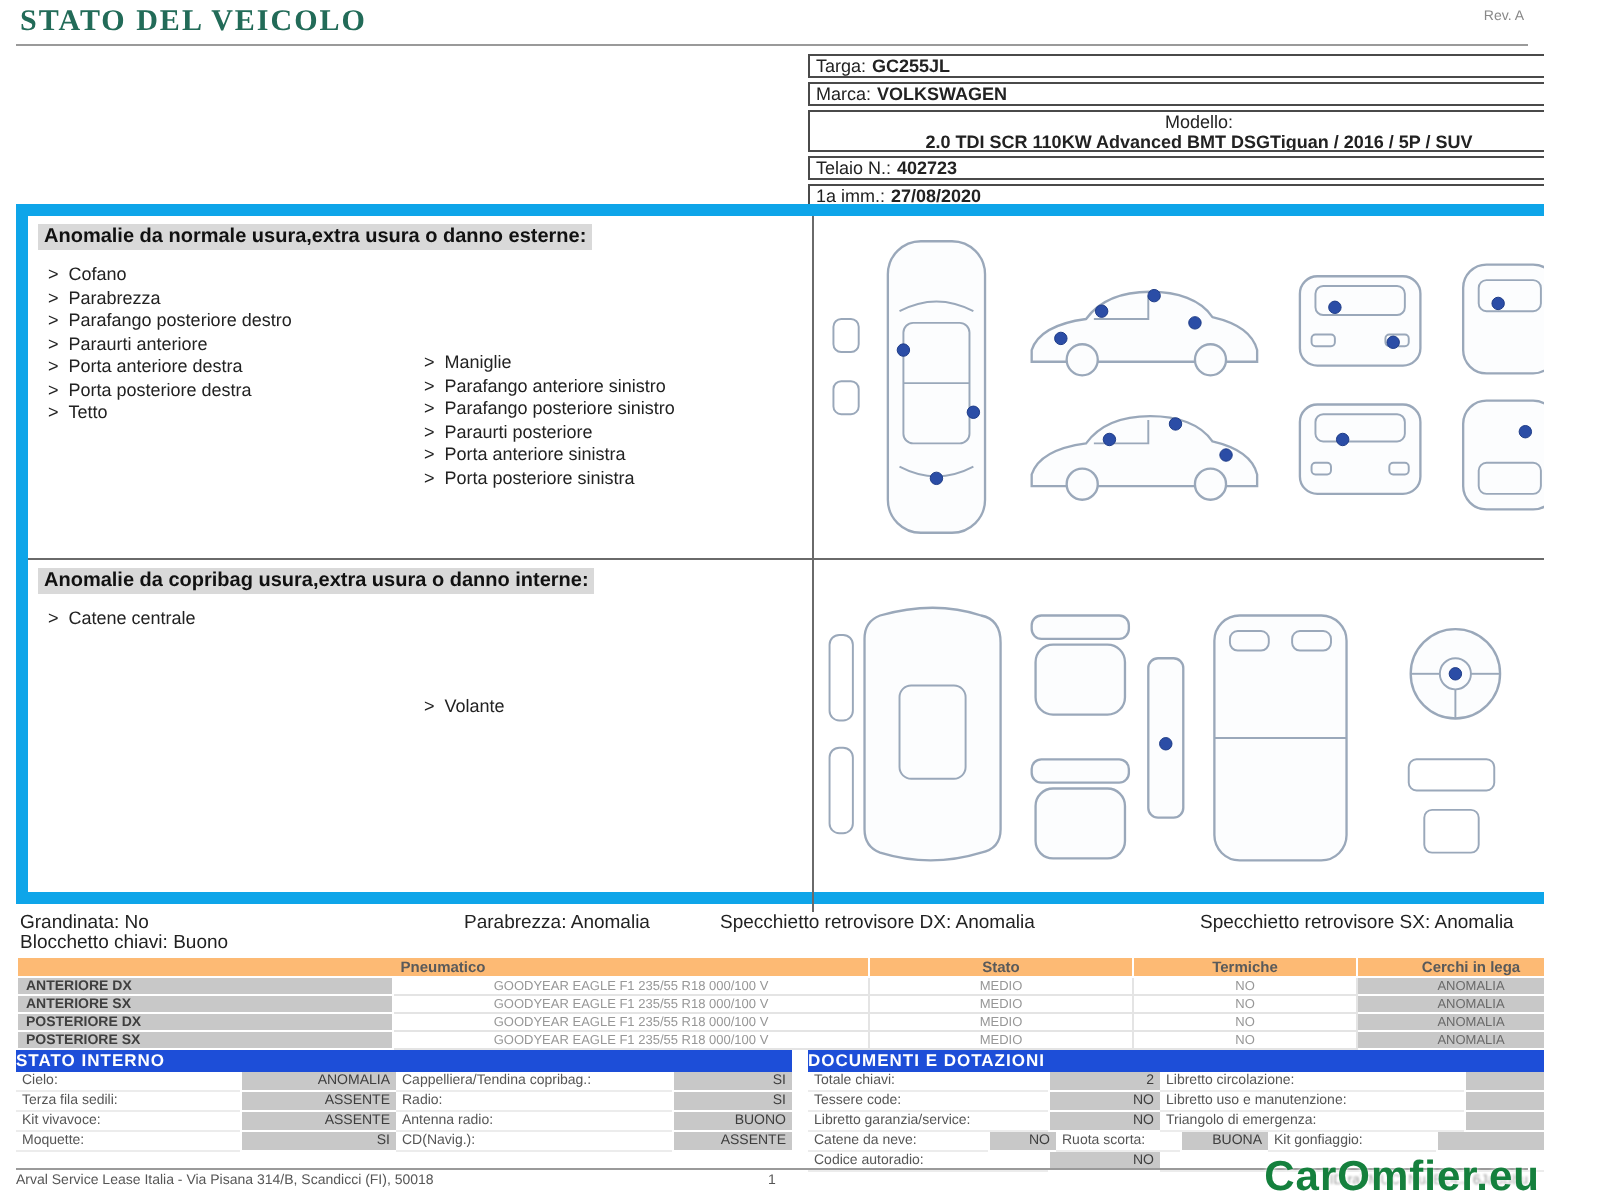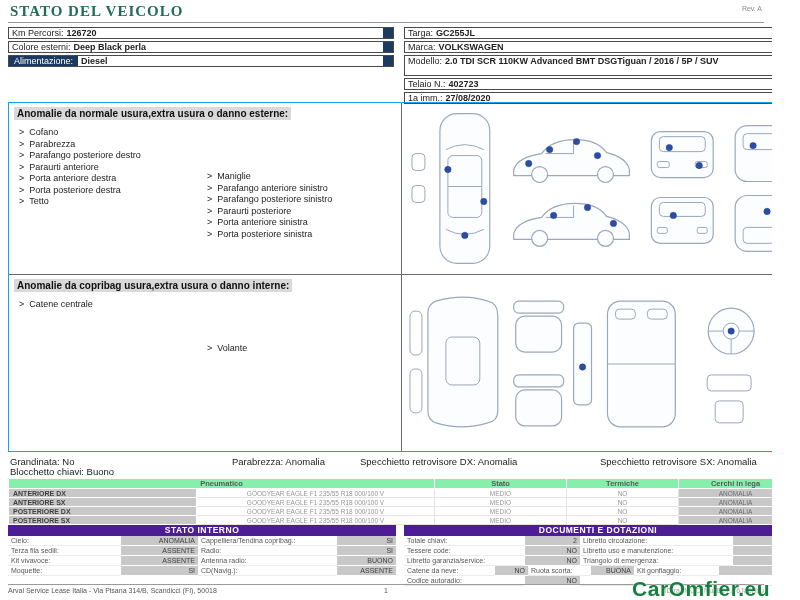--- a/index.html
+++ b/index.html
@@ -9,29 +9,29 @@
 
   .title { position:absolute; left:10px; top:3px; font-family:"Liberation Serif", serif;
            font-size:15px; font-weight:bold; color:#226b58; letter-spacing:1px; }
   .rev { position:absolute; right:10px; top:5px; font-size:7px; color:#888; }
   .rule { position:absolute; left:8px; right:8px; top:22px; border-top:1px solid #9a9a9a; }
 
   .fields-left  { position:absolute; left:8px;   top:27px; width:386px; }
   .fields-right { position:absolute; left:404px; top:27px; width:388px; }
   .frow { display:flex; align-items:center; border:1px solid #4a4a4a; height:12px;
           margin-bottom:2px; background:#fff; overflow:hidden; }
-  .frow.tall { height:21px; align-items:flex-start; }
+  .frow.tall { height:21px; align-items:center;flex-direction:column; }
   .flabel { font-size:9px; padding-left:3px; white-space:nowrap; line-height:10px; }
   .fvalue { font-size:9px; font-weight:bold; padding-left:3px; flex:1; line-height:10px; }
   .frow.tall .fvalue { max-width:300px; }
   .fcap { width:10px; align-self:stretch; background:#1b3a5f; margin-left:auto; flex:0 0 10px; }
   .frow.dark-label .flabel { background:#1b3a5f; color:#fff; align-self:stretch;
           display:flex; align-items:center; padding:0 5px; }
 
-  .main-box { position:absolute; left:8px; top:102px; width:784px; height:350px; border:1px solid #0ea5e9; }
+  .main-box { position:absolute; left:8px; top:102px; width:784px; height:350px; border:6px solid #0ea5e9; }
   .sec { position:relative; display:flex; }
   .sec.external { height:172px; border-bottom:1px solid #6a6a6a; }
   .sec.internal { height:176px; }
   .sec-left { width:392px; position:relative; }
   .sec-right { flex:1; border-left:1px solid #6a6a6a; position:relative; }
   .sec-right svg { position:absolute; left:0; top:0; width:100%; height:100%; }
   .sec-header { display:inline-block; margin:4px 0 0 5px; font-size:10px; font-weight:bold;
                 background:#d9d9d9; padding:1px 3px; color:#111; }
   .alist { position:absolute; top:24px; font-size:9px; line-height:11.5px; color:#222; }
   .alist.c1 { left:10px; } .alist.c2 { left:198px;margin-top:44px; }
@@ -43,31 +43,31 @@
   svg .dot { fill:#2b4da6; stroke:#1c3a85; stroke-width:0.5; }
 
   .summary { position:absolute; left:10px; top:456px; width:782px; font-size:9.5px; color:#222; }
   .sline { position:relative; height:10px; }
   .s0 { position:absolute; left:0; white-space:nowrap; }
   .s1 { position:absolute; left:222px; white-space:nowrap; }
   .s2 { position:absolute; left:350px; white-space:nowrap; }
   .s3 { position:absolute; left:562px; white-space:nowrap;margin-left:28px; }
 
   table.tires { position:absolute; left:8px; top:478px; width:784px; border-collapse:collapse; table-layout:fixed; }
-  .tires th { background:#86efac; color:#5a5a5a; font-size:7.5px; font-weight:bold; height:10px; border:1px solid #fff; }
+  .tires th { background:#fdba74; color:#5a5a5a; font-size:7.5px; font-weight:bold; height:10px; border:1px solid #fff; }
   .tires td { font-size:6.5px; color:#979797; text-align:center; height:9px; border:1px solid #e4e4e4;
               overflow:hidden; white-space:nowrap; }
   .tires td.pos { background:#c8c8c8; color:#3f3f3f; font-weight:bold; text-align:left;
                   padding-left:4px; font-size:7px; border:1px solid #fff; }
   .tires td.alloy { background:#c8c8c8; color:#6a6a6a; border:1px solid #fff; }
 
   .btable { position:absolute; top:525px; }
   .btable.left  { left:8px;   width:388px; }
   .btable.right { left:404px; width:388px; }
-  .btitle { background:#4c1d95; color:#fff; font-size:8.5px; font-weight:bold; text-align:center;
+  .btitle { background:#1d4ed8; color:#fff; font-size:8.5px; font-weight:bold; text-align:left;
             height:11px; line-height:11px; letter-spacing:0.5px; }
   .brow { display:flex; height:10px; }
   .bl { font-size:7px; color:#555; padding-left:3px; line-height:10px; white-space:nowrap;
         overflow:hidden; background:#fff; border-bottom:1px solid #ececec; }
   .bv { font-size:7px; color:#3d3d3d; background:#c8c8c8; text-align:right; padding-right:3px;
         line-height:10px; border-left:1px solid #fff; border-bottom:1px solid #fff; white-space:nowrap; overflow:hidden; }
   .fill { background:#fff; border-bottom:1px solid #ececec; }
   .w34{width:34px}.w44{width:44px}.w56{width:56px}.w60{width:60px}.w62{width:62px}
   .w74{width:74px}.w78{width:78px}.w84{width:84px}.w90{width:90px}.w112{width:112px}
   .w120{width:120px}.w138{width:138px}.w152{width:152px}.w212{width:212px}
@@ -82,37 +82,20 @@
 </style>
 </head>
 <body>
 
 <div class="page">
 
   <div class="title">STATO DEL VEICOLO</div>
   <div class="rev">Rev. A</div>
   <div class="rule"></div>
 
-  <div class="fields-left">
-    <div class="frow">
-      <span class="flabel">Km Percorsi:</span>
-      <span class="fvalue">126720</span>
-      <span class="fcap"></span>
-    </div>
-    <div class="frow">
-      <span class="flabel">Colore esterni:</span>
-      <span class="fvalue">Deep Black perla</span>
-      <span class="fcap"></span>
-    </div>
-    <div class="frow dark-label">
-      <span class="flabel">Alimentazione:</span>
-      <span class="fvalue">Diesel</span>
-      <span class="fcap"></span>
-    </div>
-  </div>
 
   <div class="fields-right">
     <div class="frow">
       <span class="flabel">Targa:</span>
       <span class="fvalue">GC255JL</span>
       <span class="fcap"></span>
     </div>
     <div class="frow">
       <span class="flabel">Marca:</span>
       <span class="fvalue">VOLKSWAGEN</span>

